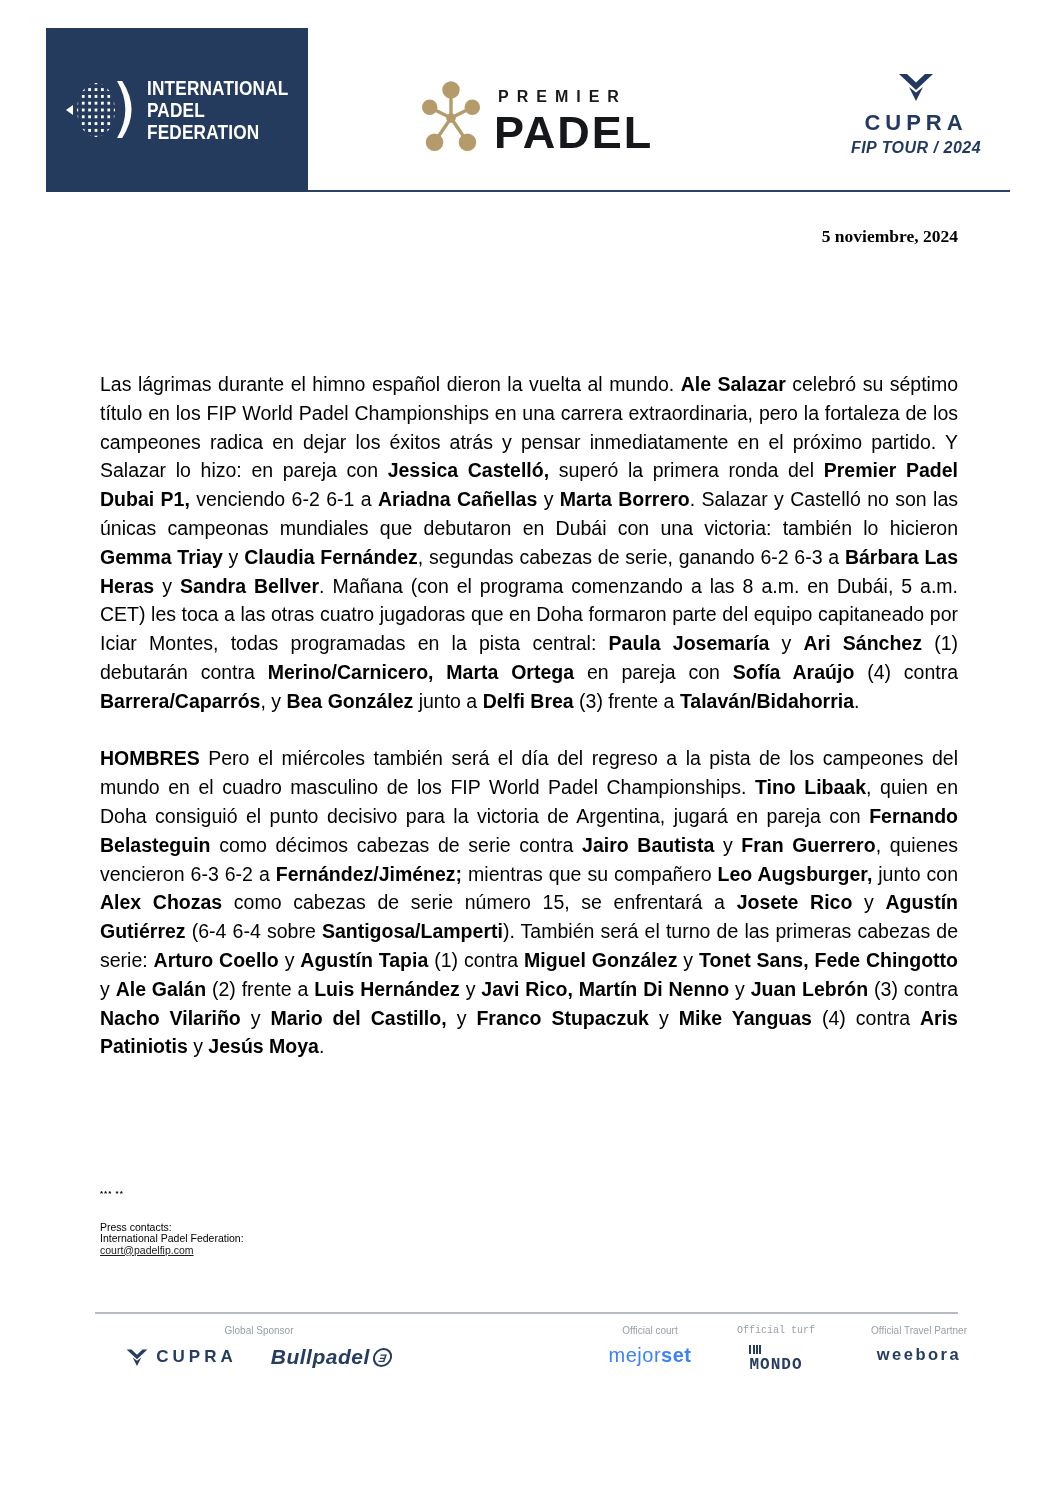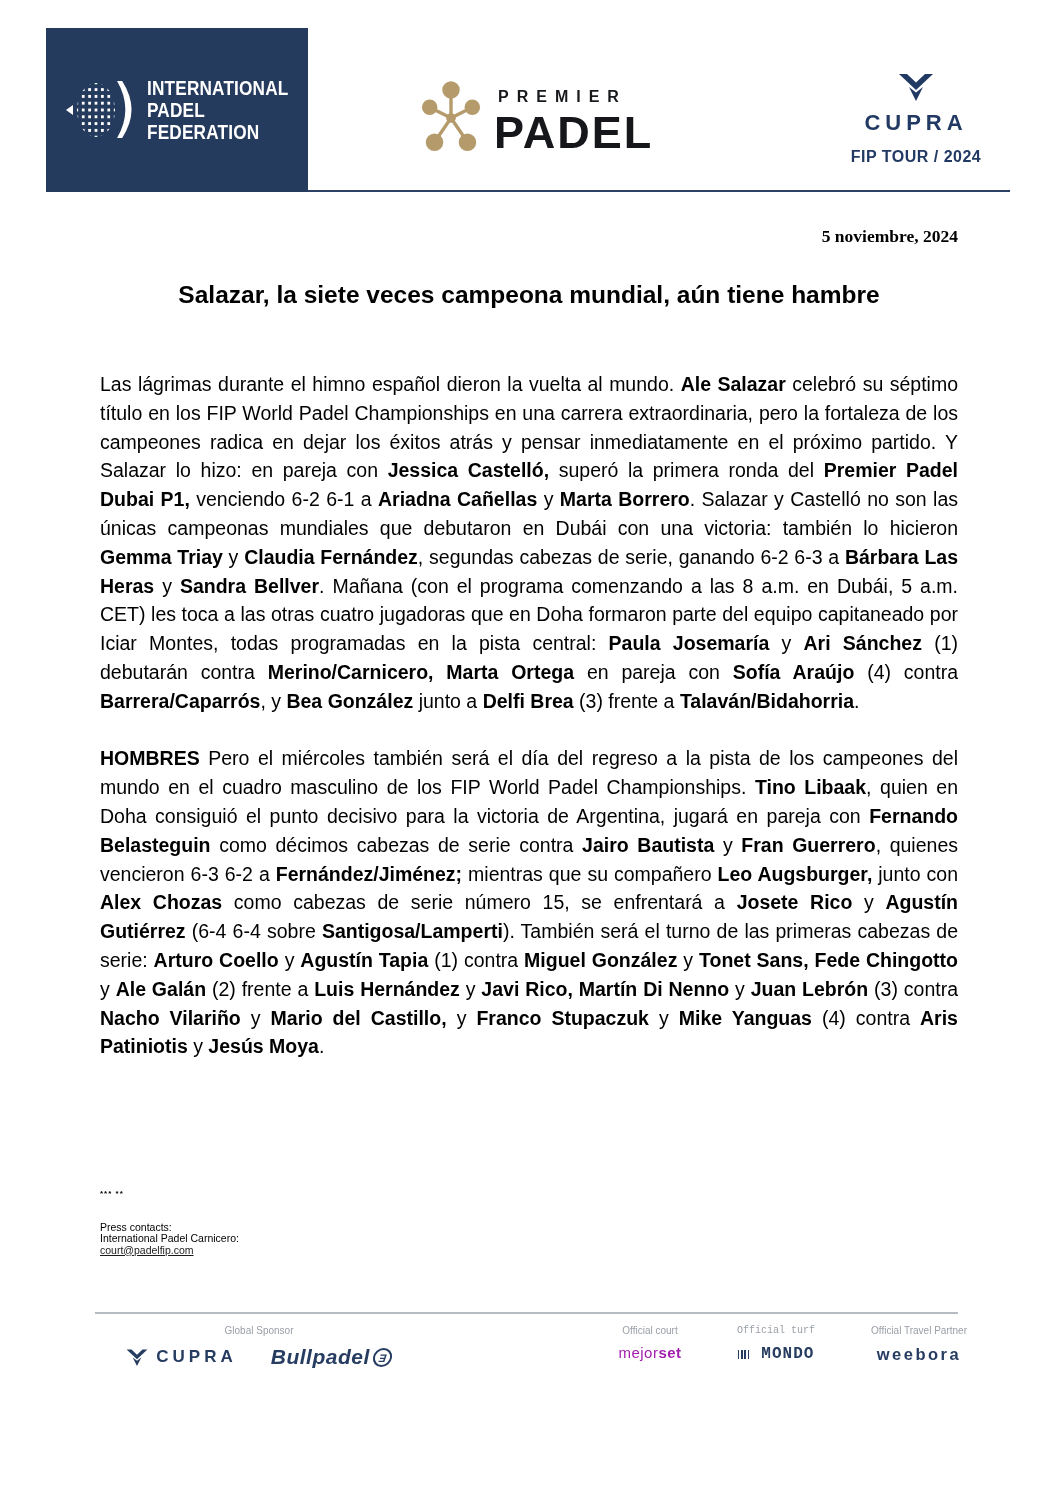--- a/index.html
+++ b/index.html
@@ -42,21 +42,21 @@
   .premier-word1 {
     font-size:16px; font-weight:bold; letter-spacing:8px; color:#17191d; margin:6px 0 4px 4px;
   }
   .premier-word2 {
     font-size:45px; font-weight:800; letter-spacing:2px; color:#15171b; line-height:1;
     font-family:"Liberation Sans", sans-serif;
   }
 
   .cupra-logo { position:absolute; left:838px; top:72px; width:156px; text-align:center; color:#223a63; }
   .cupra-wordmark { font-size:22px; font-weight:700; letter-spacing:5px; margin-top:4px; }
-  .cupra-tourline { font-size:16px; font-weight:800; letter-spacing:0.5px; margin-top:12px; }
+  .cupra-tourline { font-size:16px; font-weight:800; font-style:italic; letter-spacing:0.5px; margin-top:3px; }
 
   
   .doc-date {
     position:absolute; right:100px; top:226px;
     font-family:"Liberation Serif", serif; font-weight:bold; font-size:17.5px;
   }
   .doc-title {
     position:absolute; left:80px; right:80px; top:278px; text-align:center;
     font-weight:bold; font-size:24.5px; line-height:33px;
   }
@@ -87,26 +87,26 @@
 
   .bullpadel { display:flex; align-items:center; gap:3px; }
   .bullpadel-text { font-size:21px; font-weight:bold; font-style:italic; color:#263c60; letter-spacing:0.5px; }
   .bullpadel-circle {
     width:19px; height:19px; border:2.5px solid #263c60; border-radius:50%;
     display:inline-flex; align-items:center; justify-content:center;
     font-size:11px; font-weight:bold; font-style:italic; color:#263c60; transform:skewX(-8deg);
   }
 
   .mejorset { display:inline-block; line-height:1; }
-  .mejorset-top { font-size:15px; color:#a21caf; }
+  .mejorset-top { font-size:20px; color:#3b82f6; }
   .mejorset-top .mj-reg { font-weight:400; letter-spacing:0.5px; }
   .mejorset-top .mj-bold { font-weight:800; letter-spacing:0.5px; }
   .mejorset-sub { height:3px; width:46px; background:#263c60; opacity:0.55; margin:2px 0 0 auto; }
 
-  .mondo { display:inline-flex; align-items:center; gap:12px; }
+  .mondo { display:inline-flex; align-items:flex-start; gap:2px;flex-direction:column; }
   .mondo-bars { display:inline-flex; gap:1.5px; align-items:center; }
   .mondo-bars i { display:block; width:1.8px; height:9px; background:#263c60; }
   .mondo-text { font-size:16px; font-weight:800; letter-spacing:1px; color:#263c60; }
 
   .weebora-text { font-size:16.5px; font-weight:700; letter-spacing:2.5px; color:#263c60;text-align:right; }
 
   [data-interactable="false"] { cursor:default; }
 </style>
 </head>
 <body>
@@ -157,32 +157,31 @@
       <path d="M1,2 L18,18 L35,2 L27,2 L18,10.5 L9,2 Z" fill="#223a63"></path>
       <path d="M11,15 L18,29 L25,15 L18,20.5 Z" fill="#223a63"></path>
     </svg>
     <div class="cupra-wordmark" data-interactable="false">CUPRA</div>
     <div class="cupra-tourline" data-interactable="false">FIP TOUR / 2024</div>
   </div>
 
   <div class="doc-date" data-interactable="false">5 noviembre, 2024</div>
 
   <div class="doc-title" data-interactable="false">
-    <div data-interactable="false">Salazar, la siete veces campeona mundial, aún tiene hambre</div>
   </div>
 
   <div class="article" data-interactable="false">
       <p class="body-para" data-interactable="false"><span>Las lágrimas durante el himno español dieron la vuelta al mundo. </span><span class="b">Ale Salazar</span><span> celebró su séptimo título en los FIP World Padel Championships en una carrera extraordinaria, pero la fortaleza de los campeones radica en dejar los éxitos atrás y pensar inmediatamente en el próximo partido. Y Salazar lo hizo: en pareja con </span><span class="b">Jessica Castelló,</span><span> superó la primera ronda del </span><span class="b">Premier Padel Dubai P1,</span><span> venciendo 6-2 6-1 a </span><span class="b">Ariadna Cañellas</span><span> y </span><span class="b">Marta Borrero</span><span>. Salazar y Castelló no son las únicas campeonas mundiales que debutaron en Dubái con una victoria: también lo hicieron </span><span class="b">Gemma Triay</span><span> y </span><span class="b">Claudia Fernández</span><span>, segundas cabezas de serie, ganando 6-2 6-3 a </span><span class="b">Bárbara Las Heras</span><span> y </span><span class="b">Sandra Bellver</span><span>. Mañana (con el programa comenzando a las 8 a.m. en Dubái, 5 a.m. CET) les toca a las otras cuatro jugadoras que en Doha formaron parte del equipo capitaneado por Iciar Montes, todas programadas en la pista central: </span><span class="b">Paula Josemaría</span><span> y </span><span class="b">Ari Sánchez</span><span> (1) debutarán contra </span><span class="b">Merino/Carnicero, Marta Ortega</span><span> en pareja con </span><span class="b">Sofía Araújo</span><span> (4) contra </span><span class="b">Barrera/Caparrós</span><span>, y </span><span class="b">Bea González</span><span> junto a </span><span class="b">Delfi Brea</span><span> (3) frente a </span><span class="b">Talaván/Bidahorria</span><span>.</span></p>
       <p class="body-para" data-interactable="false"><span class="b">HOMBRES</span><span> Pero el miércoles también será el día del regreso a la pista de los campeones del mundo en el cuadro masculino de los FIP World Padel Championships. </span><span class="b">Tino Libaak</span><span>, quien en Doha consiguió el punto decisivo para la victoria de Argentina, jugará en pareja con </span><span class="b">Fernando Belasteguin</span><span> como décimos cabezas de serie contra </span><span class="b">Jairo Bautista</span><span> y </span><span class="b">Fran Guerrero</span><span>, quienes vencieron 6-3 6-2 a </span><span class="b">Fernández/Jiménez;</span><span> mientras que su compañero </span><span class="b">Leo Augsburger,</span><span> junto con </span><span class="b">Alex Chozas</span><span> como cabezas de serie número 15, se enfrentará a </span><span class="b">Josete Rico</span><span> y </span><span class="b">Agustín Gutiérrez</span><span> (6-4 6-4 sobre </span><span class="b">Santigosa/Lamperti</span><span>). También será el turno de las primeras cabezas de serie: </span><span class="b">Arturo Coello</span><span> y </span><span class="b">Agustín Tapia</span><span> (1) contra </span><span class="b">Miguel González</span><span> y </span><span class="b">Tonet Sans, Fede Chingotto</span><span> y </span><span class="b">Ale Galán</span><span> (2) frente a </span><span class="b">Luis Hernández</span><span> y </span><span class="b">Javi Rico, Martín Di Nenno</span><span> y </span><span class="b">Juan Lebrón</span><span> (3) contra </span><span class="b">Nacho Vilariño</span><span> y </span><span class="b">Mario del Castillo,</span><span> y </span><span class="b">Franco Stupaczuk</span><span> y </span><span class="b">Mike Yanguas</span><span> (4) contra </span><span class="b">Aris Patiniotis</span><span> y </span><span class="b">Jesús Moya</span><span>.</span></p>
     </div>
 
   <div class="press" data-interactable="false">
     <div class="press-stars" data-interactable="false">*** **</div>
     <div class="b" data-interactable="false">Press contacts:</div>
-    <div data-interactable="false"><span class="b" data-interactable="false">International Padel Carnicero</span><span data-interactable="false">:</span></div>
+    <div data-interactable="false"><span class="b" data-interactable="false">International Padel Federation</span><span data-interactable="false">:</span></div>
     <div><span class="press-email" data-interactable="true">court@padelfip.com</span></div>
   </div>
 
   <div class="sponsors" data-interactable="false">
     <div class="sponsors-rule" data-interactable="false"></div>
 
     <div class="sp-group" style="left:8px; width:312px;" data-interactable="false">
       <div class="sp-label" data-interactable="false">Global Sponsor</div>
       <div class="sp-logos">
         <span class="cupra-sm" data-interactable="false">

